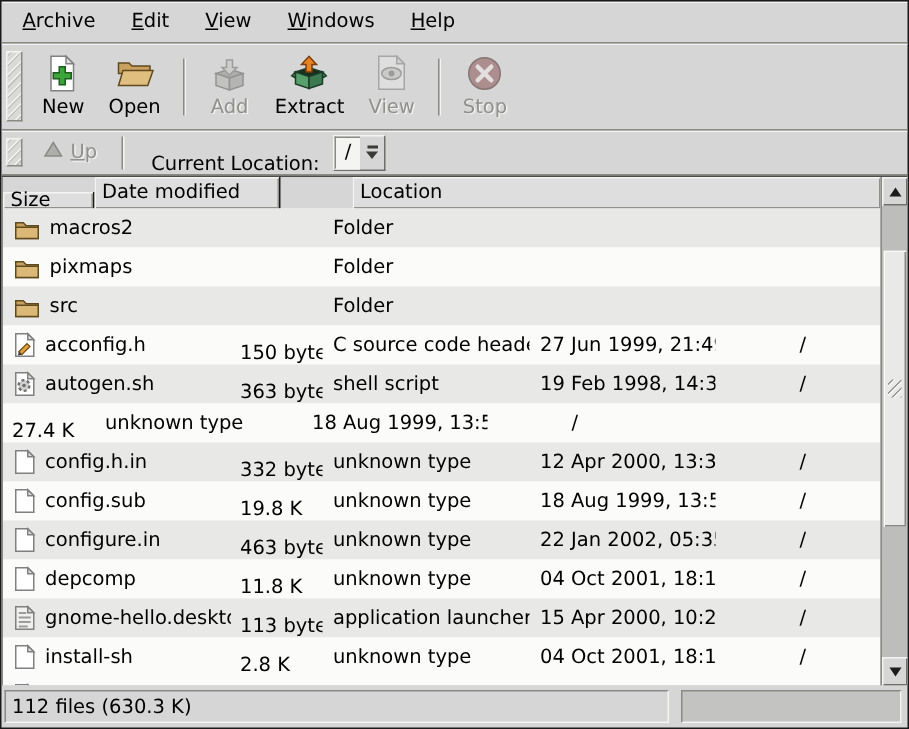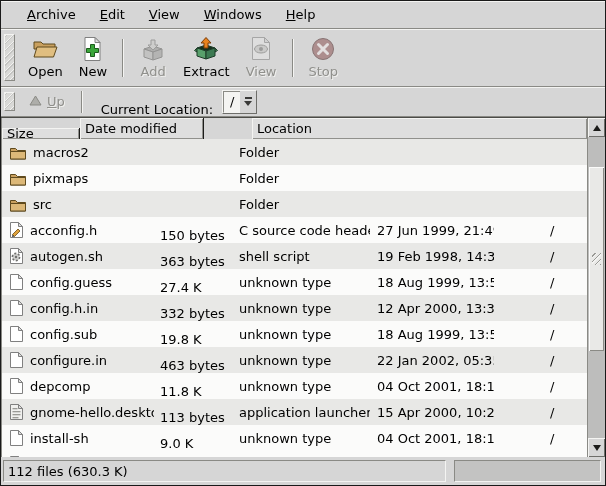--- a/index.html
+++ b/index.html
@@ -6,21 +6,21 @@
   html,body { background:#555; }
   body { font-family:"DejaVu Sans","Liberation Sans",sans-serif; font-size:13px; color:var(--text,#000); }
 
   #window {
     width:606px; height:486px; background:var(--window_bg,#d6d6d6);
     border:1px solid #1a1a1a; display:flex; flex-direction:column; overflow:hidden;
     position:relative;
   }
 
   
-  .menubar { height:28px; display:flex; align-items:center; padding-left:14px;
+  .menubar { height:28px; display:flex; align-items:center; padding-left:2px;
     border-bottom:1px solid var(--border_dark,#8a8a85); box-shadow:inset 0 1px 0 var(--border_light,#f4f4f2); flex:none; }
   .menu-item { padding:0 12px; cursor:default; }
   .menu-item .mn { text-decoration:underline; }
 
   
   .toolbar { height:58px; display:flex; align-items:center; padding:2px 2px;
     border-bottom:1px solid var(--border_dark,#8a8a85); box-shadow:inset 0 1px 0 var(--border_light,#f4f4f2); flex:none; }
   .handle { width:11px; align-self:stretch; margin:3px 5px 3px 1px;
     border:1px solid var(--border_light,#f4f4f2); border-right-color:var(--border_dark,#8a8a85); border-bottom-color:var(--border_dark,#8a8a85);
     background:repeating-linear-gradient(135deg,#f2f2f0 0 1px,#c4c4c2 1px 2px,#d9d9d7 2px 5px); }
@@ -50,21 +50,21 @@
   
   .table-wrap { flex:1; display:flex; overflow:hidden; border-top:1px solid #4c4c48; }
   .table-main { flex:1; display:flex; flex-direction:column; overflow:hidden; border-left:1px solid #8a8a85; }
   .thead { height:21px; display:flex; flex:none; }
   .th { background:var(--header_bg,#dedede); display:flex; align-items:center; padding-left:5px;
     border-right:1px solid #1c1c1a;
     box-shadow:inset 1px 1px 0 var(--border_light,#f4f4f2), inset -1px -1px 0 #90908c; }
   .th:last-child { border-right:none; }
   .sort-arrow { margin-left:auto; margin-right:7px; width:0; height:0;
     border-left:4px solid transparent; border-right:4px solid transparent; border-top:5px solid #1c1c1a; }
-  .c0 { width:152px; } .c1 { width:78px;margin-top:10px; } .c2 { width:138px; } .c3 { width:124px; } .c4 { flex:1;margin-left:48px; }
+  .c0 { width:152px; } .c1 { width:61px;margin-top:10px; } .c2 { width:138px; } .c3 { width:124px; } .c4 { flex:1;margin-left:48px; }
   .tbody { flex:1; overflow:hidden; background:var(--row_base,#fbfbfa); }
   .tr { height:26px; display:flex; align-items:center; }
   .tr.alt { background:var(--row_alt,#e8e8e6); }
   .tr.base { background:var(--row_base,#fbfbfa); }
   .td { display:flex; align-items:center; height:100%; overflow:hidden; white-space:nowrap; }
   .td.name { padding-left:7px; gap:6px; }
   .td.size { padding-left:6px; }
   .td.type { padding-left:7px; }
   .td.date { padding-left:7px; }
   .td.loc  { padding-left:8px; }
@@ -102,36 +102,36 @@
       <span class="menu-item"><span></span><span class="mn">V</span><span>iew</span></span>
       <span class="menu-item"><span></span><span class="mn">W</span><span>indows</span></span>
       <span class="menu-item"><span></span><span class="mn">H</span><span>elp</span></span>
     </div>
 
   <div class="toolbar">
     <div class="handle"></div>
     <span id="toolbar-buttons" style="display:flex;align-items:center;">
         <div class="tb-btn">
           <span class="icon">
-            <svg width="28" height="26" viewBox="0 0 28 26">
-              <path d="M3 6 h7 l2 2 h12 v5 h-21 z" fill="#c9a05f" stroke="#5f4a1e"></path>
-              <path d="M6 11 h20 l-3.5 10 h-19.5 z" fill="#e0be80" stroke="#5f4a1e"></path>
-            </svg>
-          </span>
-          <div class="lbl">Open</div>
-        </div>
-        <div class="tb-btn">
-          <span class="icon">
             <svg width="26" height="26" viewBox="0 0 26 26">
               <path d="M5 1.5 h10 l5 5 v18 h-15 z" fill="#ffffff" stroke="#808080"></path>
               <path d="M15 1.5 l5 5 h-5 z" fill="#dedede" stroke="#808080"></path>
               <path d="M10.5 8.5 h4 v4 h4 v4 h-4 v4 h-4 v-4 h-4 v-4 h4 z" fill="#3aa63a" stroke="#1d5c1d"></path>
             </svg>
           </span>
           <div class="lbl">New</div>
+        </div>
+        <div class="tb-btn">
+          <span class="icon">
+            <svg width="28" height="26" viewBox="0 0 28 26">
+              <path d="M3 6 h7 l2 2 h12 v5 h-21 z" fill="#c9a05f" stroke="#5f4a1e"></path>
+              <path d="M6 11 h20 l-3.5 10 h-19.5 z" fill="#e0be80" stroke="#5f4a1e"></path>
+            </svg>
+          </span>
+          <div class="lbl">Open</div>
         </div>
         <div class="tb-sep"></div>
         <div class="tb-btn disabled">
           <span class="icon">
             <svg width="28" height="26" viewBox="0 0 28 26">
               <path d="M5 13 L14 16 L23 13 L14 10 Z" fill="#8e8e8a" stroke="#5e5e5a"></path>
               <path d="M5 13 L5 21 L14 24 L14 16 Z" fill="#b2b2ae" stroke="#5e5e5a"></path>
               <path d="M14 16 L14 24 L23 21 L23 13 Z" fill="#9a9a96" stroke="#5e5e5a"></path>
               <path d="M12 4 h4 v5 h3 l-5 5 l-5 -5 h3 z" fill="#c6c6c2" stroke="#6e6e6a"></path>
             </svg>
@@ -283,29 +283,20 @@
                 </svg>
               </span>
               <span>autogen.sh</span>
             </div>
             <div class="td size c1">363 bytes</div>
             <div class="td type c2">shell script</div>
             <div class="td date c3">19 Feb 1998, 14:31</div>
             <div class="td loc c4">/</div>
           </div>
           <div class="tr base">
-            <div class="td name c0">
-              <span style="display: flex;">
-                <svg width="15" height="18" viewBox="0 0 15 18">
-                  <path d="M1.5 1.5 h8 l4 4 v11 h-12 z" fill="#ffffff" stroke="#808080"></path>
-                  <path d="M9.5 1.5 l4 4 h-4 z" fill="#dedede" stroke="#808080"></path>
-                </svg>
-              </span>
-              <span>config.guess</span>
-            </div>
             <div class="td size c1">27.4 K</div>
             <div class="td type c2">unknown type</div>
             <div class="td date c3">18 Aug 1999, 13:53</div>
             <div class="td loc c4">/</div>
           </div>
           <div class="tr alt">
             <div class="td name c0">
               <span style="display: flex;">
                 <svg width="15" height="18" viewBox="0 0 15 18">
                   <path d="M1.5 1.5 h8 l4 4 v11 h-12 z" fill="#ffffff" stroke="#808080"></path>
@@ -386,21 +377,21 @@
           <div class="tr base">
             <div class="td name c0">
               <span style="display: flex;">
                 <svg width="15" height="18" viewBox="0 0 15 18">
                   <path d="M1.5 1.5 h8 l4 4 v11 h-12 z" fill="#ffffff" stroke="#808080"></path>
                   <path d="M9.5 1.5 l4 4 h-4 z" fill="#dedede" stroke="#808080"></path>
                 </svg>
               </span>
               <span>install-sh</span>
             </div>
-            <div class="td size c1">9.0 K</div>
+            <div class="td size c1">2.8 K</div>
             <div class="td type c2">unknown type</div>
             <div class="td date c3">04 Oct 2001, 18:12</div>
             <div class="td loc c4">/</div>
           </div>
           <div class="partial alt">
             <span style="display: flex; margin-top: 4px;">
               <svg width="15" height="18" viewBox="0 0 15 18">
                 <path d="M1.5 1.5 h8 l4 4 v11 h-12 z" fill="#ffffff" stroke="#808080"></path>
                 <path d="M9.5 1.5 l4 4 h-4 z" fill="#dedede" stroke="#808080"></path>
               </svg>

